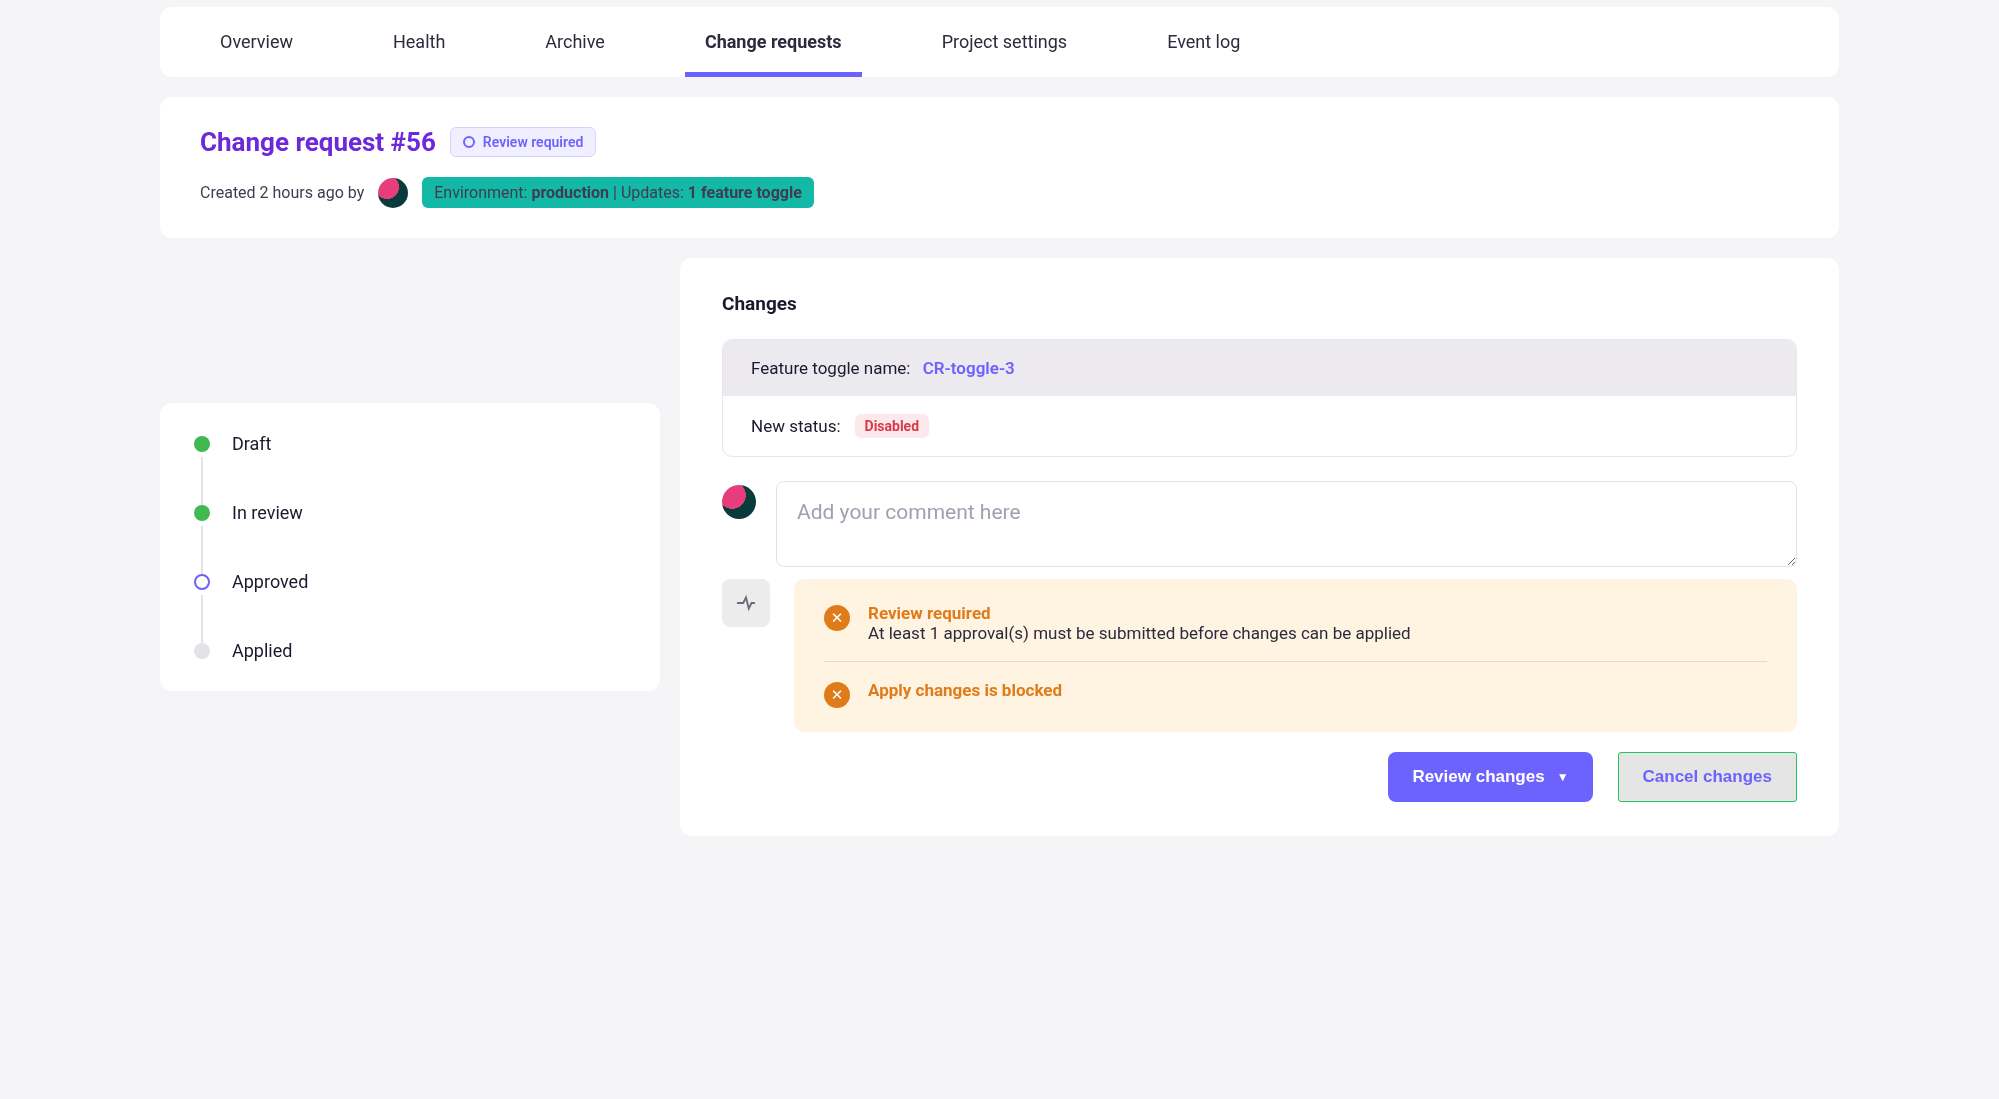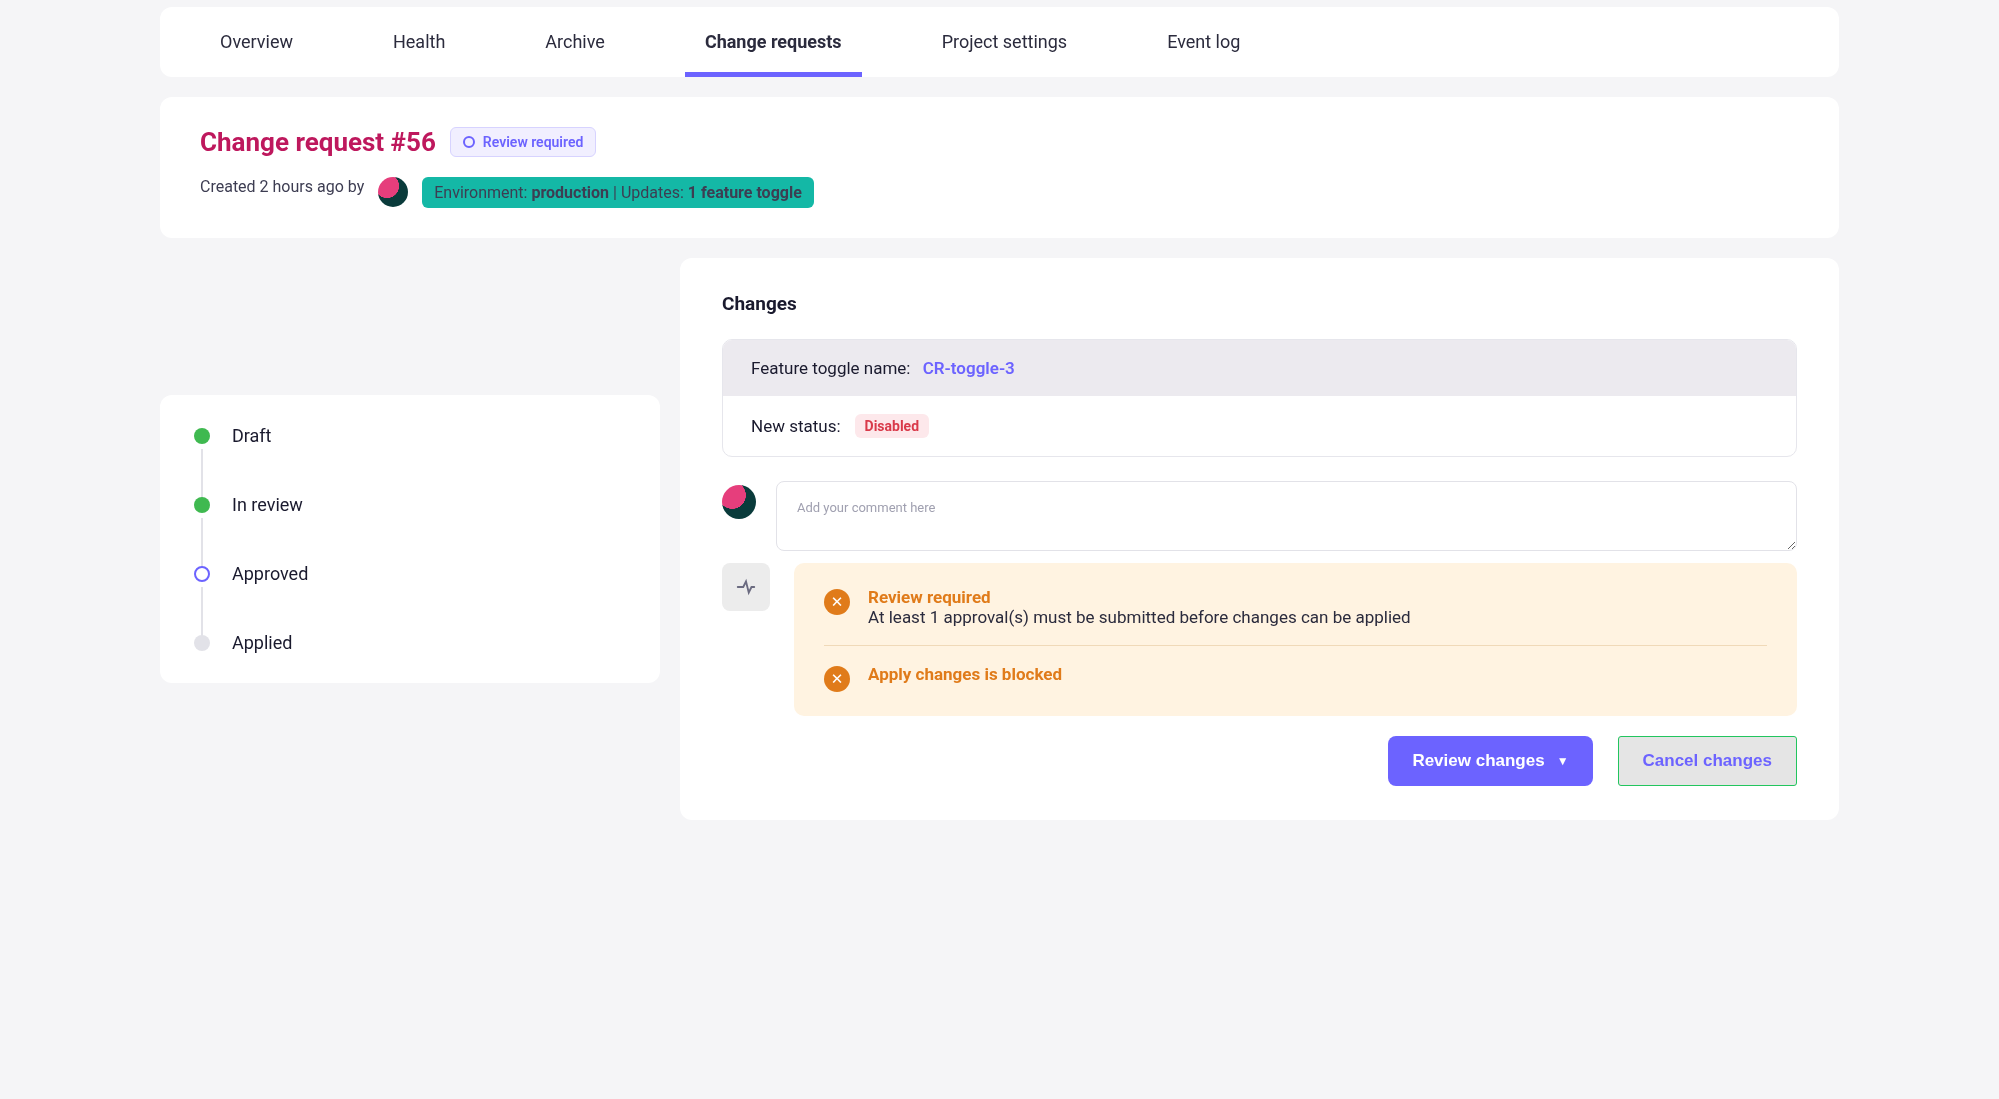--- a/index.html
+++ b/index.html
@@ -27,33 +27,33 @@
 }
 .tab.active { font-weight: 700; border-bottom-color: #6c63ff; }
 
 .header-card {
   background: #fff;
   border-radius: 12px;
   padding: 30px 40px;
   margin-bottom: 20px;
 }
 .header-top { display: flex; align-items: center; gap: 14px; margin-bottom: 20px; }
-.cr-title { font-size: 26px; color: #be185d; }
+.cr-title { font-size: 26px; color: #6d28d9; }
 .badge-review {
   display: inline-flex; align-items: center; gap: 8px;
   background: #f1efff;
   border: 1px solid #d7d3ff;
   border-radius: 6px;
   padding: 6px 12px;
   color: #6c63ff;
   font-weight: 600;
   font-size: 14px;
 }
 .badge-review .circle { width: 12px; height: 12px; border: 2px solid #6c63ff; border-radius: 50%; }
-.header-sub { display: flex; gap: 14px; font-size: 16px; color: #3d3d52; }
+.header-sub { display: flex; align-items: center; gap: 14px; font-size: 16px; color: #3d3d52; }
 .avatar-sm { width: 30px; height: 30px; border-radius: 50%; background: radial-gradient(circle at 30% 30%, #e63e7c 40%, #0a3b3b 41%); }
 .env-pill { background: #14b8a6; border-radius: 6px; padding: 6px 12px; }
 .env-pill .bold { font-weight: 700; }
 
 .columns { display: flex; gap: 20px; align-items: center; }
 .sidebar-card { background: #fff; border-radius: 12px; padding: 30px 34px; width: 500px; }
 .timeline { list-style: none; }
 .tl-item { display: flex; align-items: center; gap: 22px; position: relative; padding-bottom: 48px; }
 .tl-item:last-child { padding-bottom: 0; }
 .tl-item:not(:last-child)::after {
@@ -73,21 +73,21 @@
 .change-body { padding: 18px 28px; display: flex; align-items: center; gap: 14px; font-size: 17px; }
 .badge-status {
   background: #fde8eb; color: #d93a4a; font-weight: 700; font-size: 14px;
   padding: 4px 10px; border-radius: 6px;
 }
 
 .comment-row { display: flex; gap: 20px; align-items: flex-start; margin-bottom: 12px; }
 .avatar-md { width: 34px; height: 34px; border-radius: 50%; background: radial-gradient(circle at 30% 30%, #e63e7c 40%, #0a3b3b 41%); flex-shrink: 0; margin-top: 4px; }
 .comment-input {
   flex: 1; border: 1px solid #e2e2e8; border-radius: 8px; padding: 18px 20px;
-  font-size: 13px; font-family: inherit; resize: vertical; min-height: 70px; color: #333;
+  font-size: 21px; font-family: inherit; resize: vertical; min-height: 70px; color: #333;
 }
 .comment-input::placeholder { color: #a0a0b0; }
 .comment-actions { display: flex; justify-content: flex-end; margin-bottom: 24px; }
 .btn-ghost {
   background: #fff; border: 1px solid #e2e2e8; border-radius: 6px;
   padding: 10px 20px; font-size: 17px; color: #6b6b80; cursor: pointer;
 }
 
 .warn-row { display: flex; gap: 24px; align-items: flex-start; margin-bottom: 20px; }
 .warn-iconbox {

